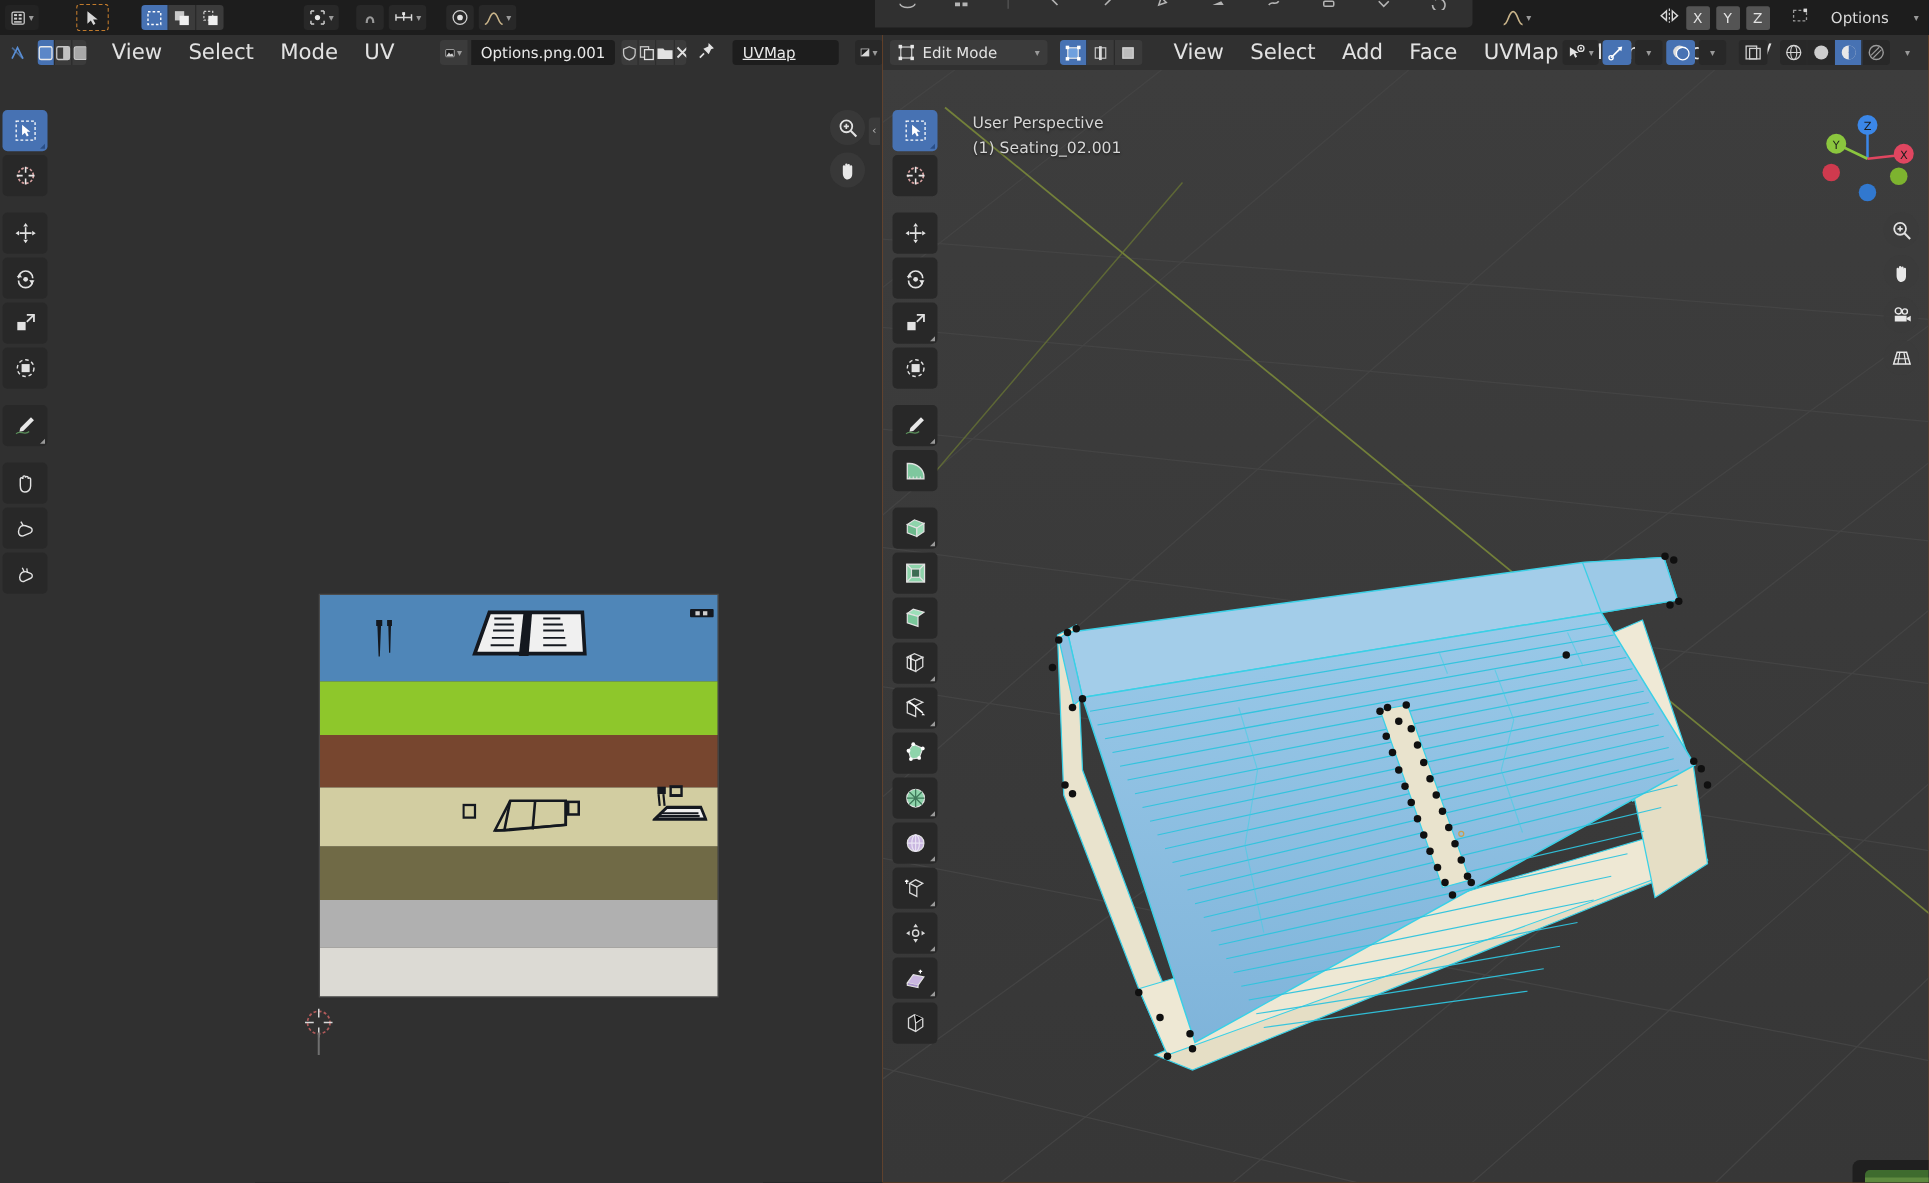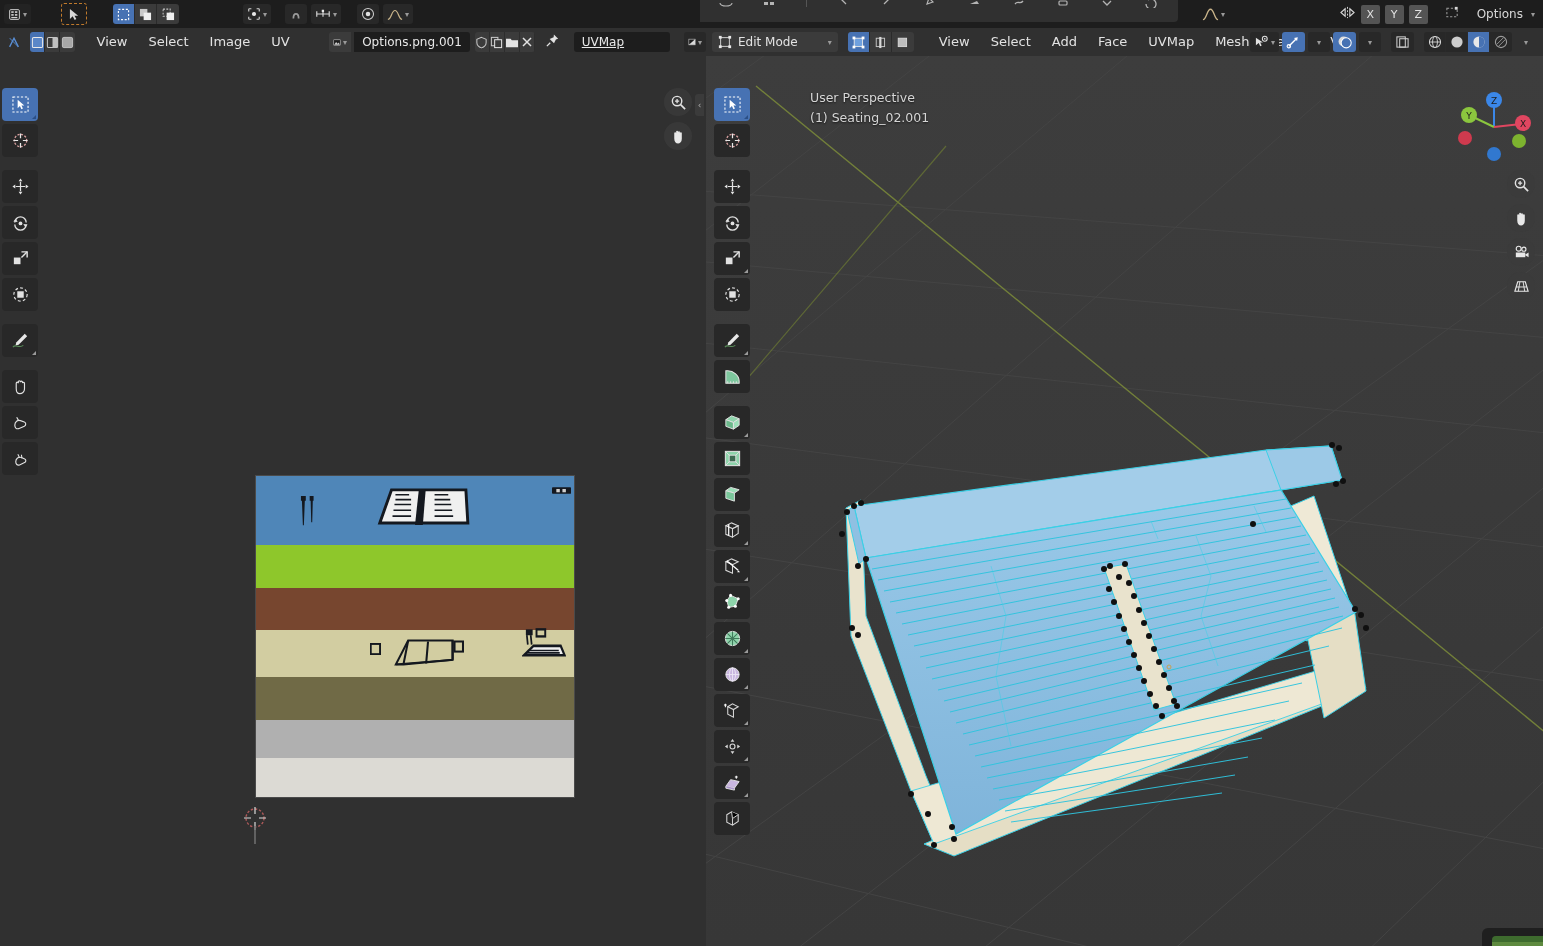--- a/index.html
+++ b/index.html
@@ -36,32 +36,32 @@
   .tb-group > div.on { background:#4772b3; }
   .sel-outline {
     width:26px;height:22px;border:1px dashed #c07a2c;border-radius:3px;
     display:flex;align-items:center;justify-content:center;
   }
   .caret { font-size:8px; color:#9a9a9a; }
   .axis-btn {
     width:19px;height:19px;background:#545454;border-radius:2px;color:#e2e2e2;
     font-size:11px;display:flex;align-items:center;justify-content:center;
   }
-  .opt-btn { color:#d8d8d8; font-size:12px; display:flex;align-items:center;gap:8px;}
+  .opt-btn { color:#d8d8d8; font-size:12px; display:flex;align-items:center;gap:20px;}
 
   
   #uv-editor {
     position:absolute; left:0; top:28px; width:706px; height:918px;
     background:#303030;
   }
   #uv-header {
     position:absolute; left:0; top:0; width:706px; height:28px;
     background:#303030; display:flex; align-items:center; gap:3px; padding-left:3px;
   }
-  .hdr-menu { color:#e2e2e2; font-size:13px; padding:0 9px; line-height:28px; }
+  .hdr-menu { color:#e2e2e2; font-size:17px; padding:0 9px; line-height:28px; }
   .hdr-field {
     height:20px; background:#1d1d1d; border-radius:3px; color:#e8e8e8;
     font-size:12px; display:flex; align-items:center; padding:0 8px;
   }
   .hdr-icbtn {
     width:22px;height:20px;background:#3b3b3b;display:flex;align-items:center;justify-content:center;
     border-right:1px solid #2d2d2d;
   }
   #uv-canvas {
     position:absolute; left:0; top:28px; width:706px; height:890px;
@@ -113,21 +113,21 @@
     overflow:hidden; background:#393939;
   }
   
   #vp-grid { position:absolute; inset:0; }
   
   #vp-toolbar {
     position:absolute; left:8px; top:32px; width:36px;
     display:flex; flex-direction:column; gap:3px;
   }
   
-  #vp-text { position:absolute; left:72px; top:32px; color:#d6d6d6; font-size:12.5px; line-height:20px; text-shadow:0 1px 2px #000a;margin-left:32px;}
+  #vp-text { position:absolute; left:72px; top:32px; color:#d6d6d6; font-size:12.5px; line-height:20px; text-shadow:0 1px 2px #000a;}
   
   #vp-navgizmo { position:absolute; right:8px; top:30px; width:82px; height:82px; }
   #vp-navbtns { position:absolute; right:8px; top:114px; display:flex;flex-direction:column;gap:6px; }
   .navbtn { width:28px;height:28px;border-radius:50%;background:#3b3b3bdd;display:flex;align-items:center;justify-content:center; }
 
   
   #thumbstrip {
     position:absolute; left:776px; top:872px; width:330px; height:64px;
     background:#1d1d1de8; border-radius:6px; display:flex; align-items:center;
     gap:8px; padding:0 10px;
@@ -313,21 +313,21 @@
       </div>
       <div>
         <svg width="13" height="13" viewBox="0 0 14 14">
             <rect x="1.5" y="1.5" width="11" height="11" rx="1.5" fill="#a8a8a8" stroke="#c8c8c8" stroke-width="1"></rect>
           </svg>
       </div>
     </div>
     <div style="width:10px"></div>
     <div class="hdr-menu">View</div>
     <div class="hdr-menu">Select</div>
-    <div class="hdr-menu">Image</div>
+    <div class="hdr-menu">Mode</div>
     <div class="hdr-menu">UV</div>
     <div style="width:36px"></div>
     <div class="tb-btn" style="background:#3b3b3b;height:20px;border-radius:3px 0 0 3px;">
       <svg width="13" height="13" viewBox="0 0 14 14">
           <rect x="1" y="2" width="12" height="10" rx="1" fill="#1d1d1d" stroke="#d0d0d0" stroke-width="1"></rect>
           <path d="M2 11 L5.5 6 L8 9 L10 7 L12 11 Z" fill="#cfcfcf"></path>
         </svg>
       <span class="caret">▾</span>
     </div>
     <div class="hdr-field" style="width:132px;border-radius:0 3px 3px 0;">Options.png.001</div>

